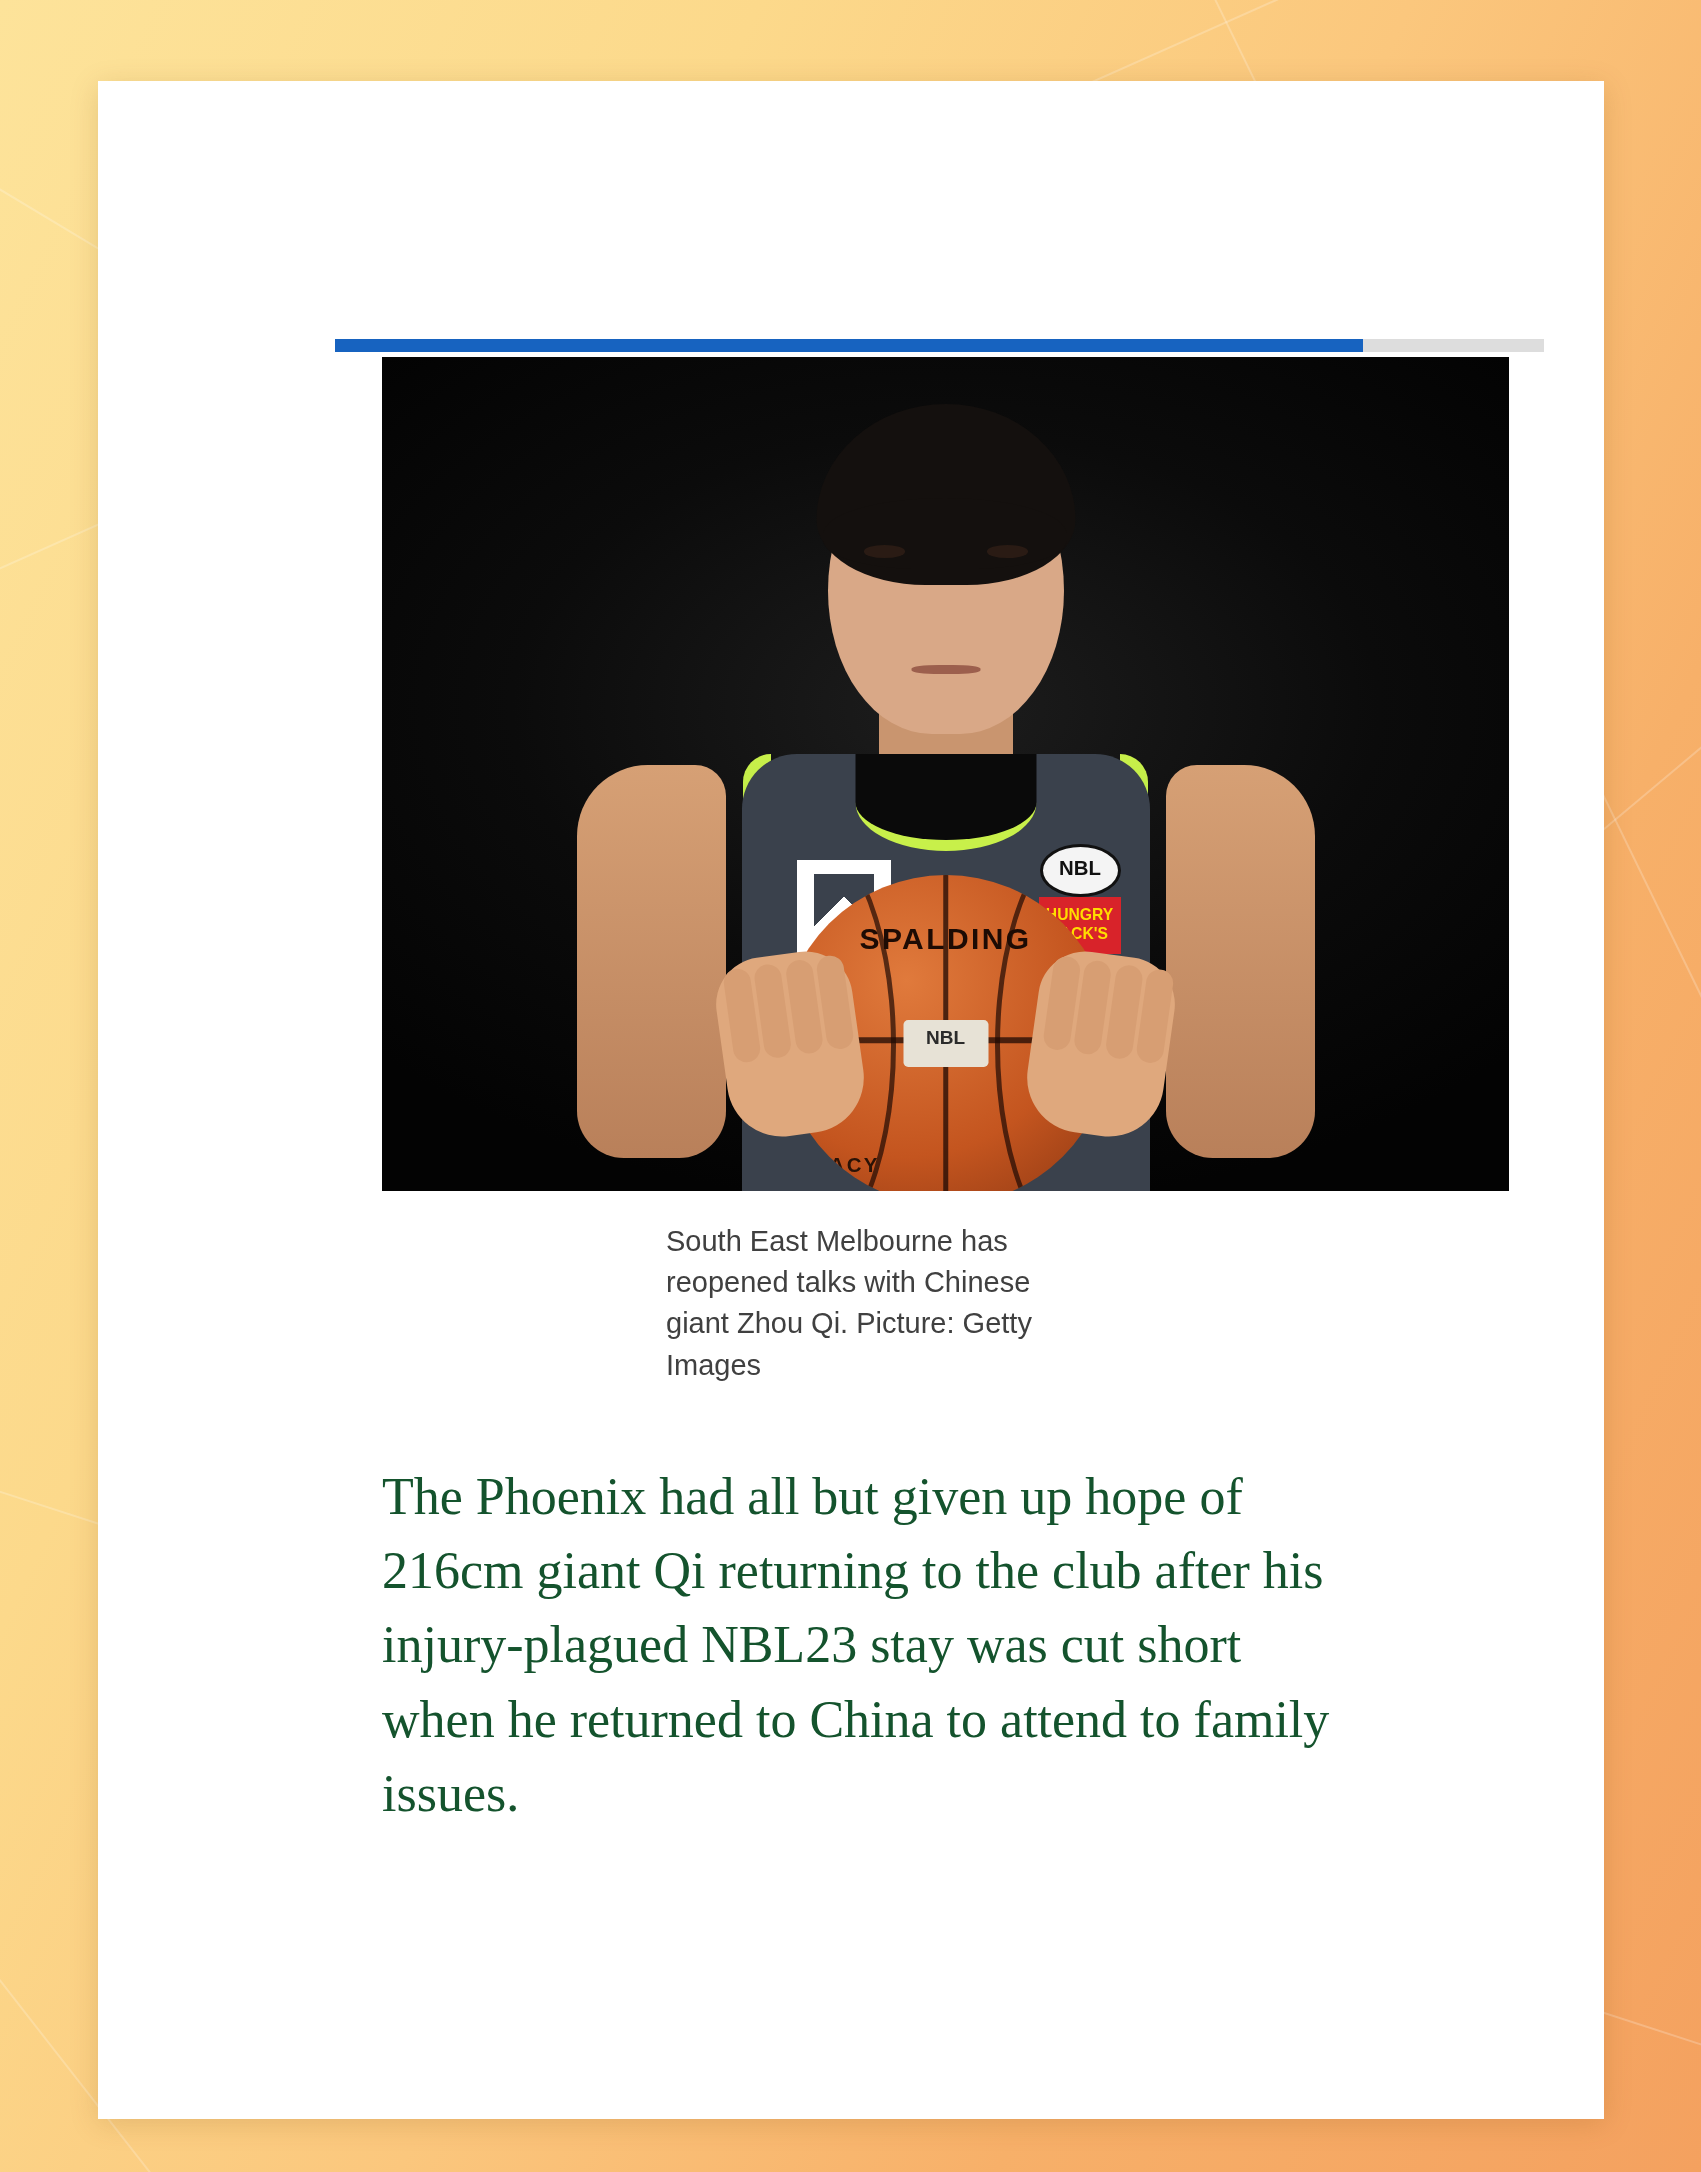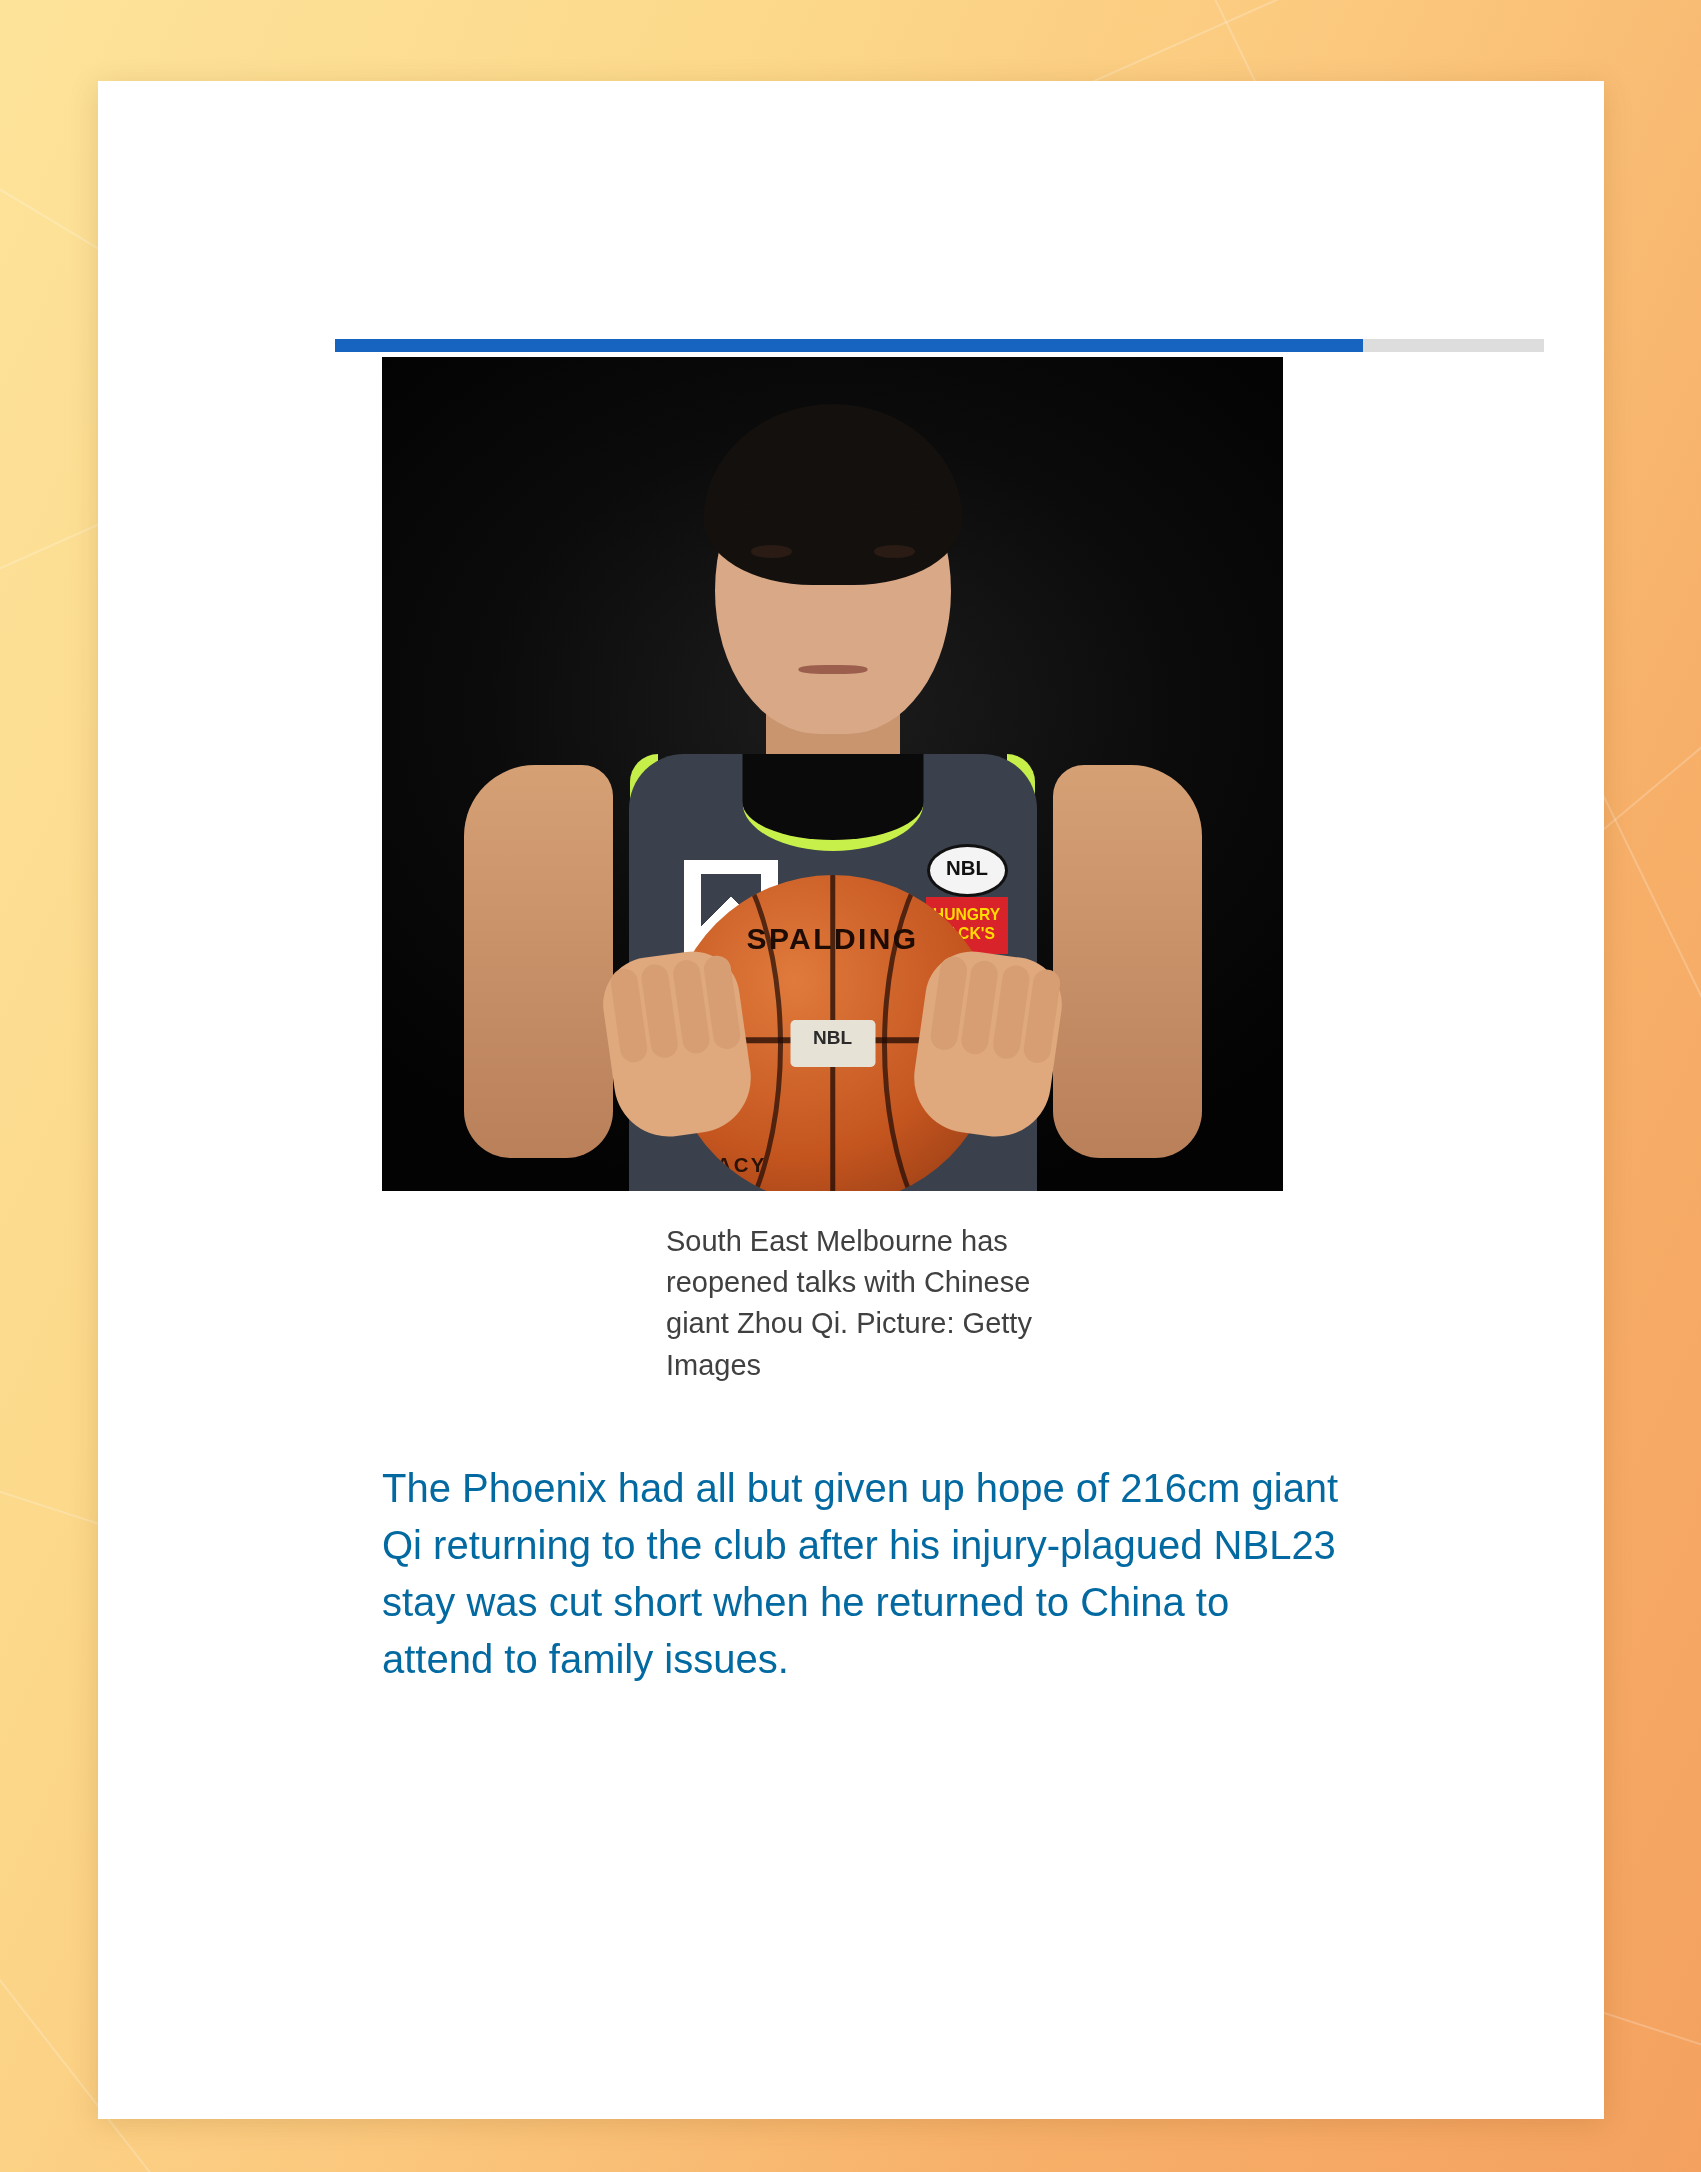--- a/index.html
+++ b/index.html
@@ -105,21 +105,21 @@
     left: 0;
     right: 0;
     top: 276px;
   }
   .hero-figure {
     margin: 0;
     padding: 0 237px 0 284px;
   }
   .hero-image {
     position: relative;
-    width: 901px;
+    width: 1127px;
     height: 834px;
     background: #e5e5e5;
     overflow: hidden;
   }
 
   
   .ph-backdrop {
     position: absolute; inset: 0;
     background: radial-gradient(ellipse 70% 60% at 50% 42%, #1d1d1d 0%, #0b0b0b 55%, #030303 100%);
   }
@@ -321,24 +321,24 @@
   .caption {
     margin: 0;
     padding: 30px 267px 0 284px;
     font-family: "Liberation Sans", sans-serif;
     font-size: 29px;
     line-height: 1.42;
     color: #404040;
   }
   .body-copy {
     padding: 74px 259px 0 284px;
-    font-family: Liberation Sans, sans-serif;
-    font-size: 40px;
+    font-family: Liberation Serif, serif;
+    font-size: 52px;
     line-height: 1.43;
-    color: #0369a1;
+    color: #14532d;
   }
   .body-copy p { margin: 0 0 46px 0; }
 </style>
 </head>
 <body>
 
 <div class="bg">
   <div class="bg-line" style="left:-157px; top:94px; width:2042px; height:2.4px; transform:rotate(31deg);"></div>
   <div class="bg-line" style="left:-314px; top:707px; width:2042px; height:2.4px; transform:rotate(-24deg);"></div>
   <div class="bg-line" style="left:1178px; top:-79px; width:2042px; height:2.4px; transform:rotate(64deg);"></div>

